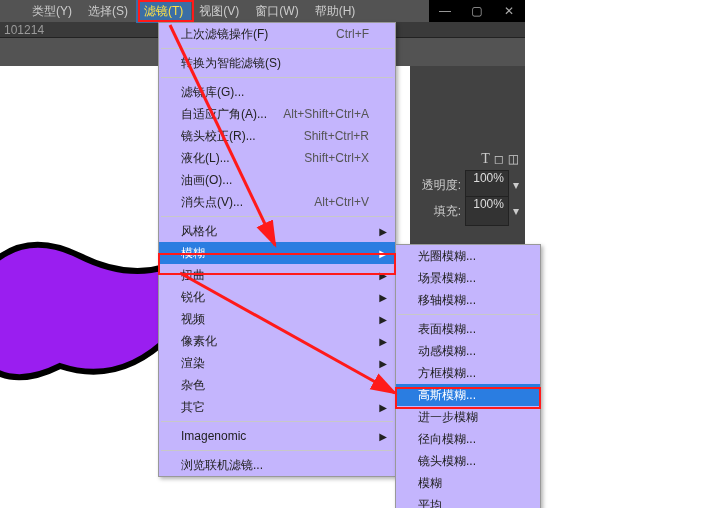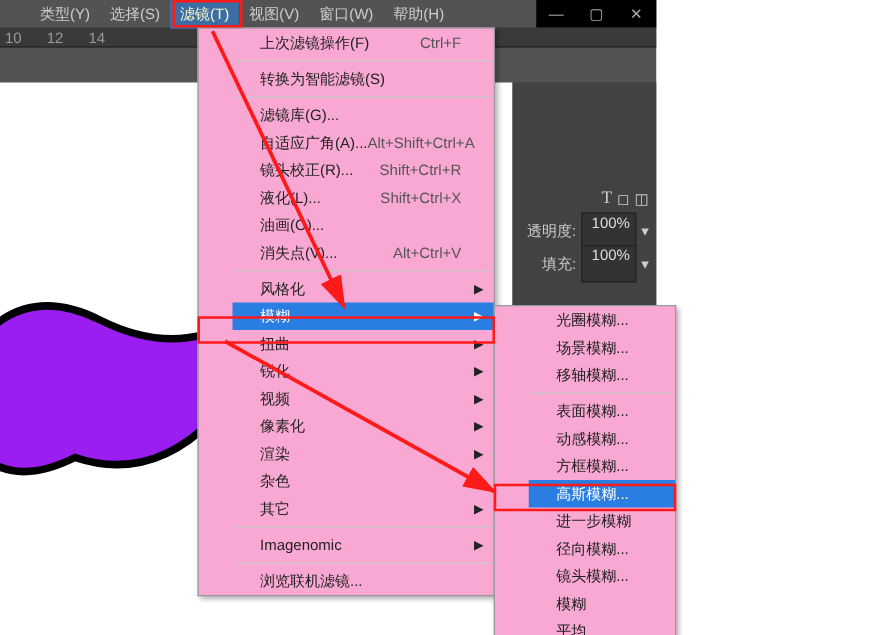--- a/index.html
+++ b/index.html
@@ -1,32 +1,32 @@
 <!DOCTYPE html>
 <html><head>
 <meta charset="utf-8">
 <style>
 *{margin:0;padding:0;box-sizing:border-box;font-family:"Microsoft YaHei",SimSun,sans-serif;font-size:12px;}
 body{background:#fff;width:710px;height:508px;overflow:hidden;position:relative;}
 .app{position:absolute;left:0;top:0;width:525px;height:508px;background:#535353;}
 .menubar{height:22px;background:#535353;display:flex;align-items:center;padding-left:24px;color:#ccc;}
 .menubar .mitem{padding:3px 8px;cursor:default;}
-.menubar .mitem.active{background:#3a6ea5;color:#fef9c3;}
+.menubar .mitem.active{background:#3a6ea5;color:#fde047;}
 .winctrls{position:absolute;right:0;top:0;height:22px;display:flex;background:#000;}
 .winctrls div{width:32px;height:22px;display:flex;align-items:center;justify-content:center;color:#aaa;}
 .toolbar{height:28px;background:#424242;border-top:1px solid #2a2a2a;border-bottom:1px solid #2a2a2a;display:flex;align-items:center;padding-left:12px;color:#ccc;}
 .tbtn{width:26px;height:22px;margin-left:4px;display:flex;align-items:center;justify-content:center;color:#999;}
-.ruler{height:16px;background:#3a3a3a;display:flex;color:#9a9a9a;font-size:9px;align-items:flex-end;padding-left:4px;gap:20px;border-bottom:1px solid #222;}
+.ruler{height:16px;background:#3a3a3a;display:flex;color:#9a9a9a;font-size:9px;align-items:flex-end;padding-left:4px;gap:0;border-bottom:1px solid #222;}
 .canvas{position:absolute;left:0;top:66px;width:410px;height:442px;background:#fff;}
 .shape{position:absolute;left:-40px;top:150px;width:260px;height:200px;}
 .shape svg{width:100%;height:100%;}
 .rightpanel{position:absolute;right:0;top:66px;width:115px;height:442px;background:#424242;}
 .rp-row{height:26px;display:flex;align-items:center;justify-content:flex-end;padding-right:6px;color:#ccc;gap:4px;}
 .rp-input{background:#333;border:1px solid #222;color:#ddd;width:44px;height:30px;text-align:right;padding-right:4px;}
-.menu{position:absolute;background:#f9a8d4;border:1px solid #999;box-shadow:2px 2px 4px rgba(0,0,0,0.3);padding-left:27px;}
+.menu{position:absolute;background:#c4b5fd;border:1px solid #999;box-shadow:2px 2px 4px rgba(0,0,0,0.3);}
 .menu .row{height:22px;display:flex;align-items:center;padding:0 26px 0 22px;color:#222;position:relative;white-space:nowrap;}
 .menu .row.sel{background:#2a7de1;color:#fff;}
 .menu .row .shortcut{margin-left:auto;color:#555;}
 .menu .row .arrow{position:absolute;right:8px;font-size:10px;}
 .menu hr{border:none;border-top:1px solid #c8c8c8;margin:3px 2px;}
 .menu1{left:158px;top:22px;width:238px;}
 .menu2{left:395px;top:244px;width:146px;}
 .redbox{position:absolute;border:2px solid #ff1a1a;pointer-events:none;}
 .rb1{left:138px;top:0;width:56px;height:22px;}
 .rb2{left:158px;top:253px;width:238px;height:22px;}

